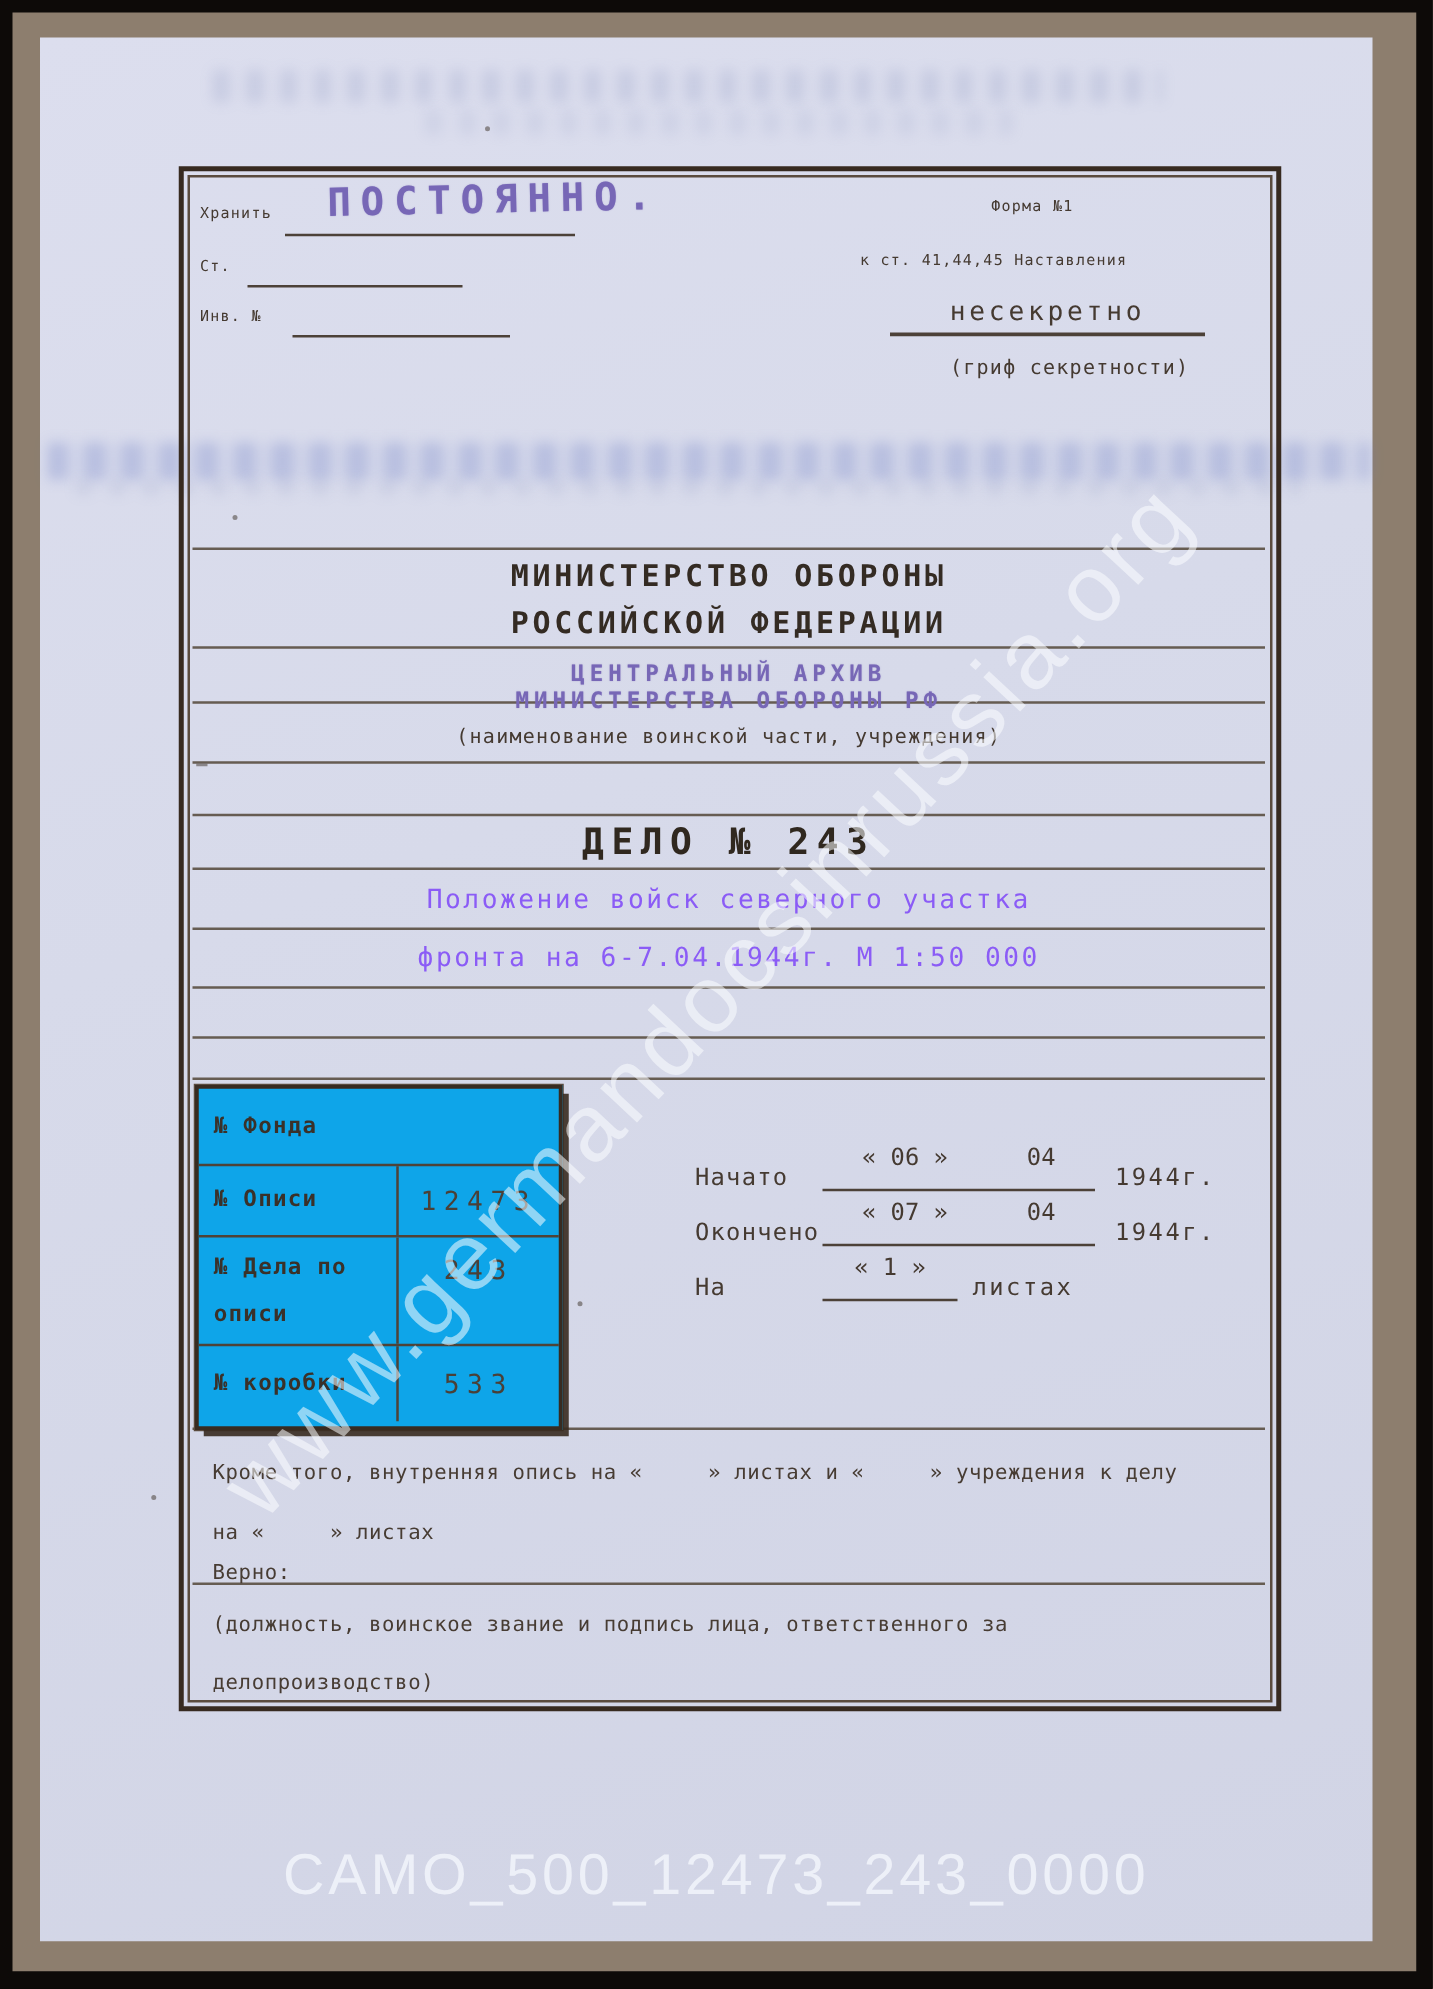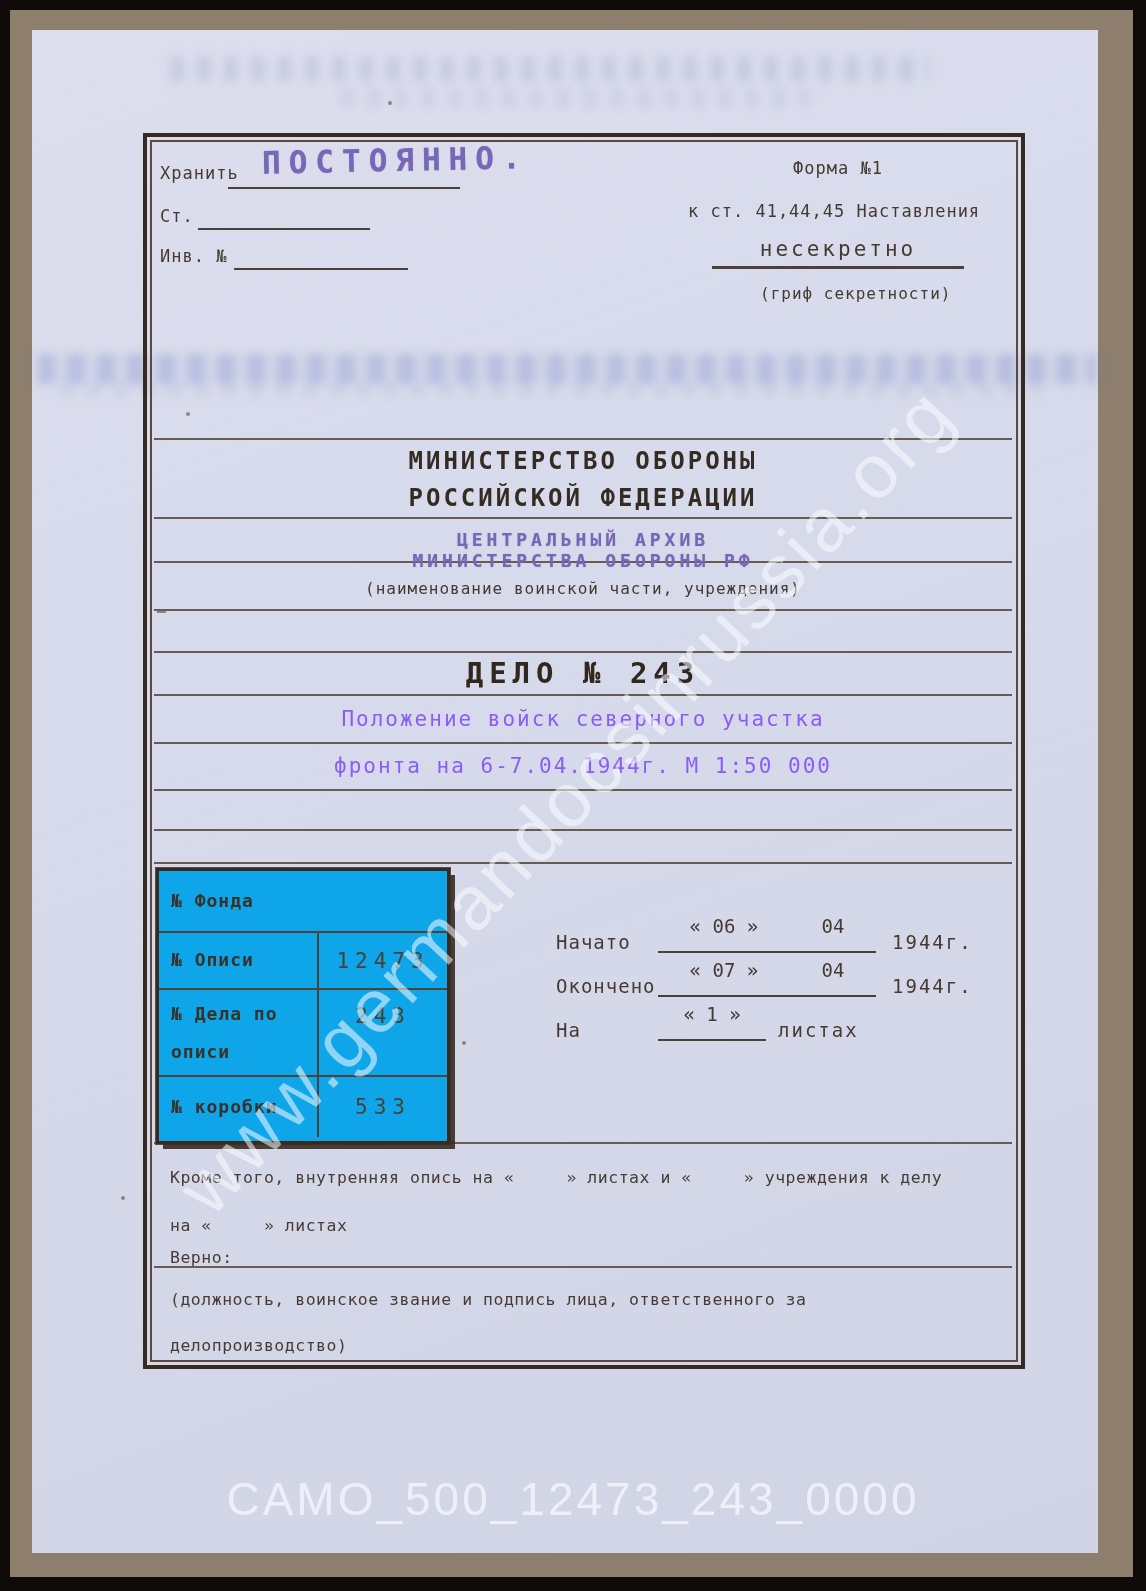--- a/index.html
+++ b/index.html
@@ -14,21 +14,21 @@
   .ghost.g1{left:170px;top:56px;width:760px;height:26px;opacity:.35;}
   .ghost.g2{left:340px;top:88px;width:470px;height:20px;opacity:.22;}
   .ghost.g3{left:38px;top:354px;width:1058px;height:30px;opacity:.5;
             background:repeating-linear-gradient(90deg,rgba(105,122,195,.6) 0 16px,rgba(150,162,215,.25) 16px 30px);}
   .ghost.g4{left:60px;top:384px;width:980px;height:12px;opacity:.25;}
   
   .formbox{position:absolute;left:150px;top:140px;width:864px;height:1218px;
            border:2px solid #5a4b3e;outline:4px solid #372a20;outline-offset:3px;}
   .rline{position:absolute;left:154px;width:858px;height:2px;background:#665c52;}
   .uline{position:absolute;height:2px;background:#4c4138;}
-  .txt{position:absolute;color:#453a31;font-size:17px;letter-spacing:1px;white-space:nowrap;}
+  .txt{position:absolute;color:#453a31;font-size:12px;letter-spacing:1px;white-space:nowrap;}
   .pre{white-space:pre;}
   .stamp{color:#7767b6;font-weight:bold;text-shadow:0 0 1px rgba(119,103,182,.6);}
   .keepstamp{position:absolute;left:262px;top:142px;font-size:31px;letter-spacing:8px;
              transform:rotate(-1.2deg);}
   .center{left:154px;width:858px;text-align:center;}
   .ministry{position:absolute;color:#342b23;font-weight:bold;font-size:24px;letter-spacing:3px;}
   .mstamp{position:absolute;font-size:18px;letter-spacing:4px;}
   .casetitle{position:absolute;color:#30281f;font-weight:bold;font-size:29px;letter-spacing:6px;}
   .subtitle{position:absolute;color:#8b5cf6;font-size:21px;letter-spacing:2px;}
   

